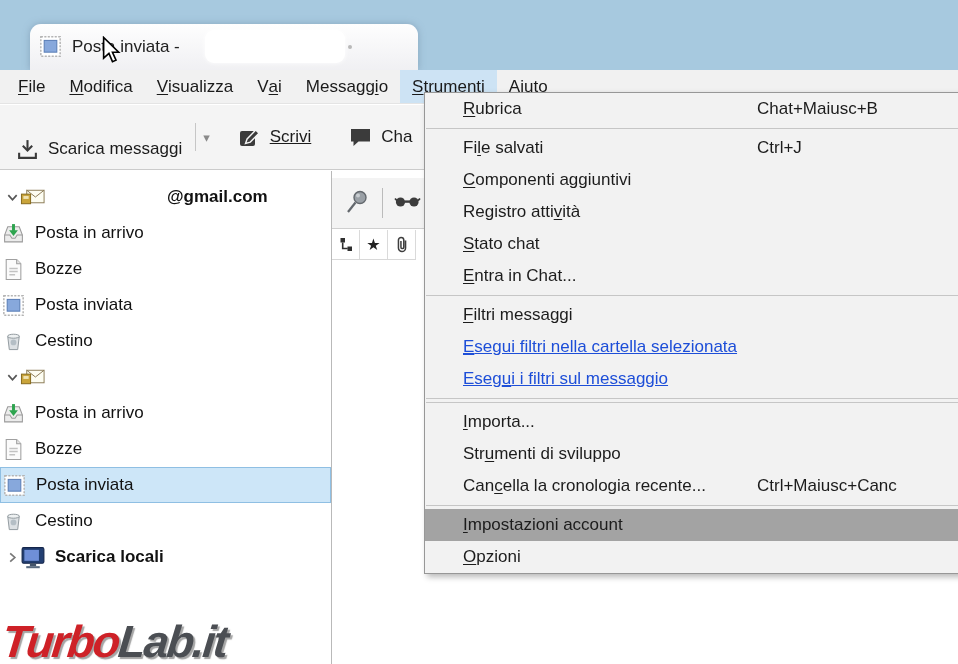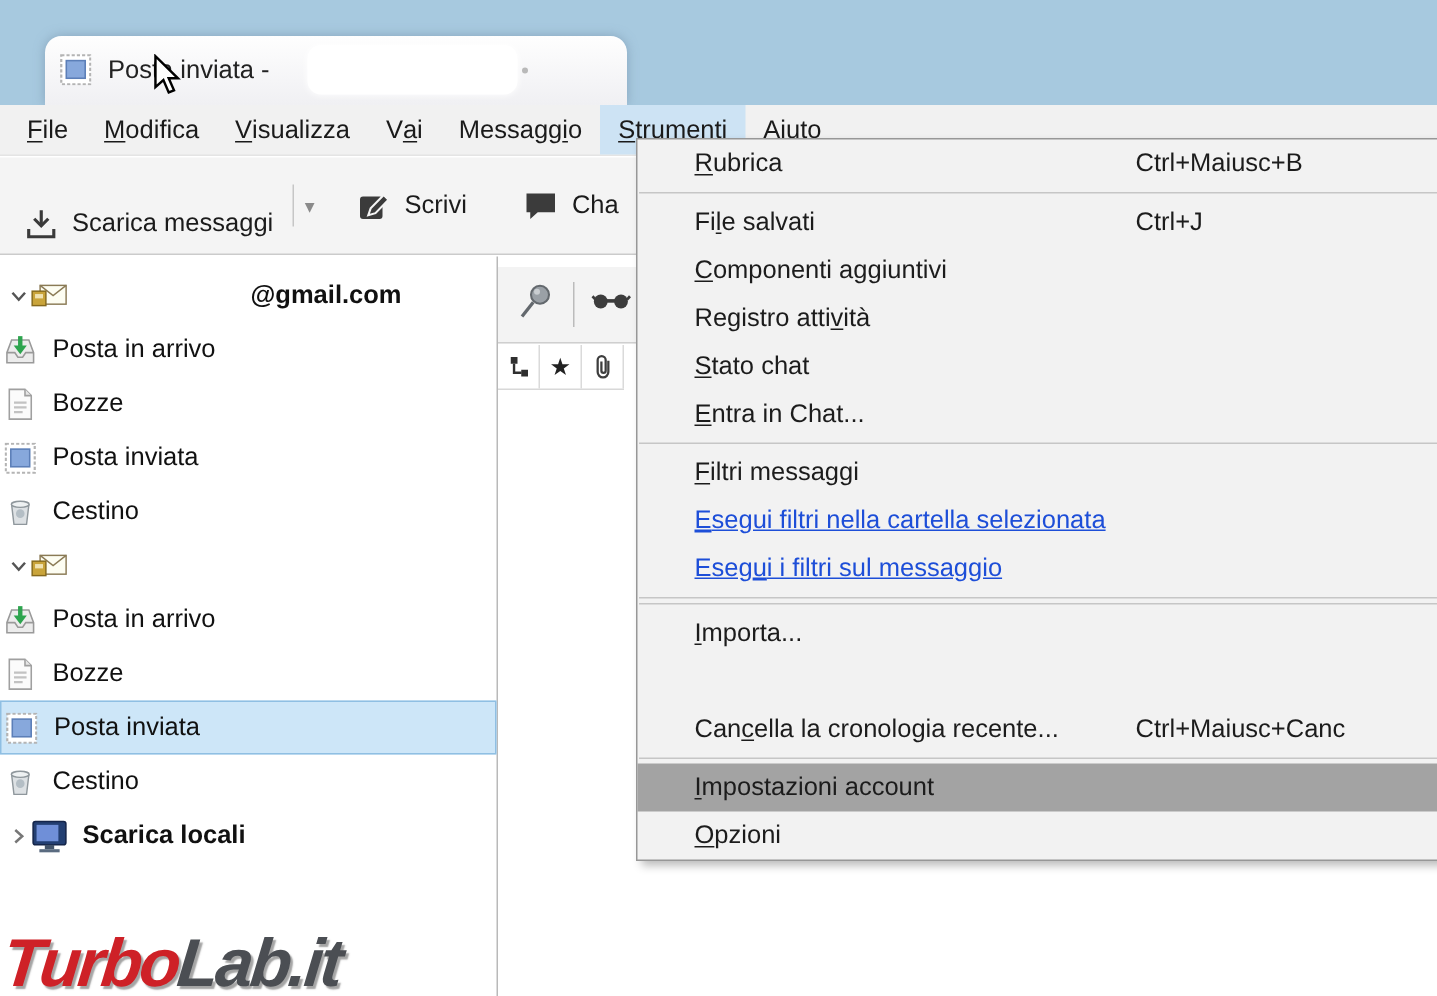--- a/index.html
+++ b/index.html
@@ -35,21 +35,21 @@
   .toolbar{
     position:absolute;left:0;top:105px;width:958px;height:65px;background:#f4f4f4;
     border-bottom:1px solid #cbcbcb;display:flex;align-items:center;
     font-size:17px;color:#1b1b1b;box-sizing:border-box;
   }
   .tb-btn{display:flex;align-items:center;gap:9px;padding:6px 4px;}
   .tb-btn .icon{display:inline-flex;}
   .tb-get{margin-left:12px;margin-top:24px;}
   .tb-divider{width:1px;height:28px;background:#c6c6c6;margin:0 7px 0 9px;}
   .tb-caret{color:#8a8a8a;font-size:13px;margin-right:24px;}
-  .tb-write{margin-right:30px;}
+  .tb-write{margin-right:30px;text-decoration:underline;}
   
   .folder-pane{
     position:absolute;left:0;top:171px;width:331px;height:493px;background:#fff;
     border-right:1px solid #b9b9b9;box-sizing:content-box;padding-top:8px;
   }
   .folder-row{height:36px;display:flex;align-items:center;font-size:17px;color:#111;box-sizing:border-box;text-align:center;}
   .folder-row .twisty{width:16px;display:inline-flex;justify-content:center;margin-left:4px;flex:0 0 auto;}
   .folder-row .f-icon{width:26px;display:inline-flex;justify-content:center;margin-right:9px;flex:0 0 auto;}
   .folder-row.child{}
   .folder-row.bold .f-label{font-weight:bold;}
@@ -307,21 +307,21 @@
         <svg width="16" height="19" viewBox="0 0 18 20" fill="none" stroke="#3e3e3e" stroke-width="1.7">
           <path d="M13 5.5v8.5a4 4 0 0 1-8 0v-9a3 3 0 0 1 6 0v8a1.6 1.6 0 0 1-3.2 0V6"></path>
         </svg>
       </span>
   </div>
 </div>
 
 <div class="menu-popup">
     <div class="menu-item">
       <span class="mi-label"><u>R</u>ubrica</span>
-      <span class="mi-shortcut">Ctrl+Maiusc+B</span>
+      <span class="mi-shortcut">Chat+Maiusc+B</span>
     </div>
     <div class="menu-sep"></div>
     <div class="menu-item">
       <span class="mi-label">Fi<u>l</u>e salvati</span>
       <span class="mi-shortcut">Ctrl+J</span>
     </div>
     <div class="menu-item">
       <span class="mi-label"><u>C</u>omponenti aggiuntivi</span>
     </div>
     <div class="menu-item">
@@ -343,20 +343,21 @@
     </div>
     <div class="menu-item disabled">
       <span class="mi-label">Eseg<u>u</u>i i filtri sul messaggio</span>
     </div>
     <div class="menu-sep"></div>
     <div class="menu-sep"></div>
     <div class="menu-item">
       <span class="mi-label"><u>I</u>mporta...</span>
     </div>
     <div class="menu-item">
+      <span class="mi-label">Str<u>u</u>menti di sviluppo</span>
       <span class="mi-sub">›</span>
     </div>
     <div class="menu-item">
       <span class="mi-label">Can<u>c</u>ella la cronologia recente...</span>
       <span class="mi-shortcut">Ctrl+Maiusc+Canc</span>
     </div>
     <div class="menu-sep"></div>
     <div class="menu-item highlighted">
       <span class="mi-label"><u>I</u>mpostazioni account</span>
     </div>

